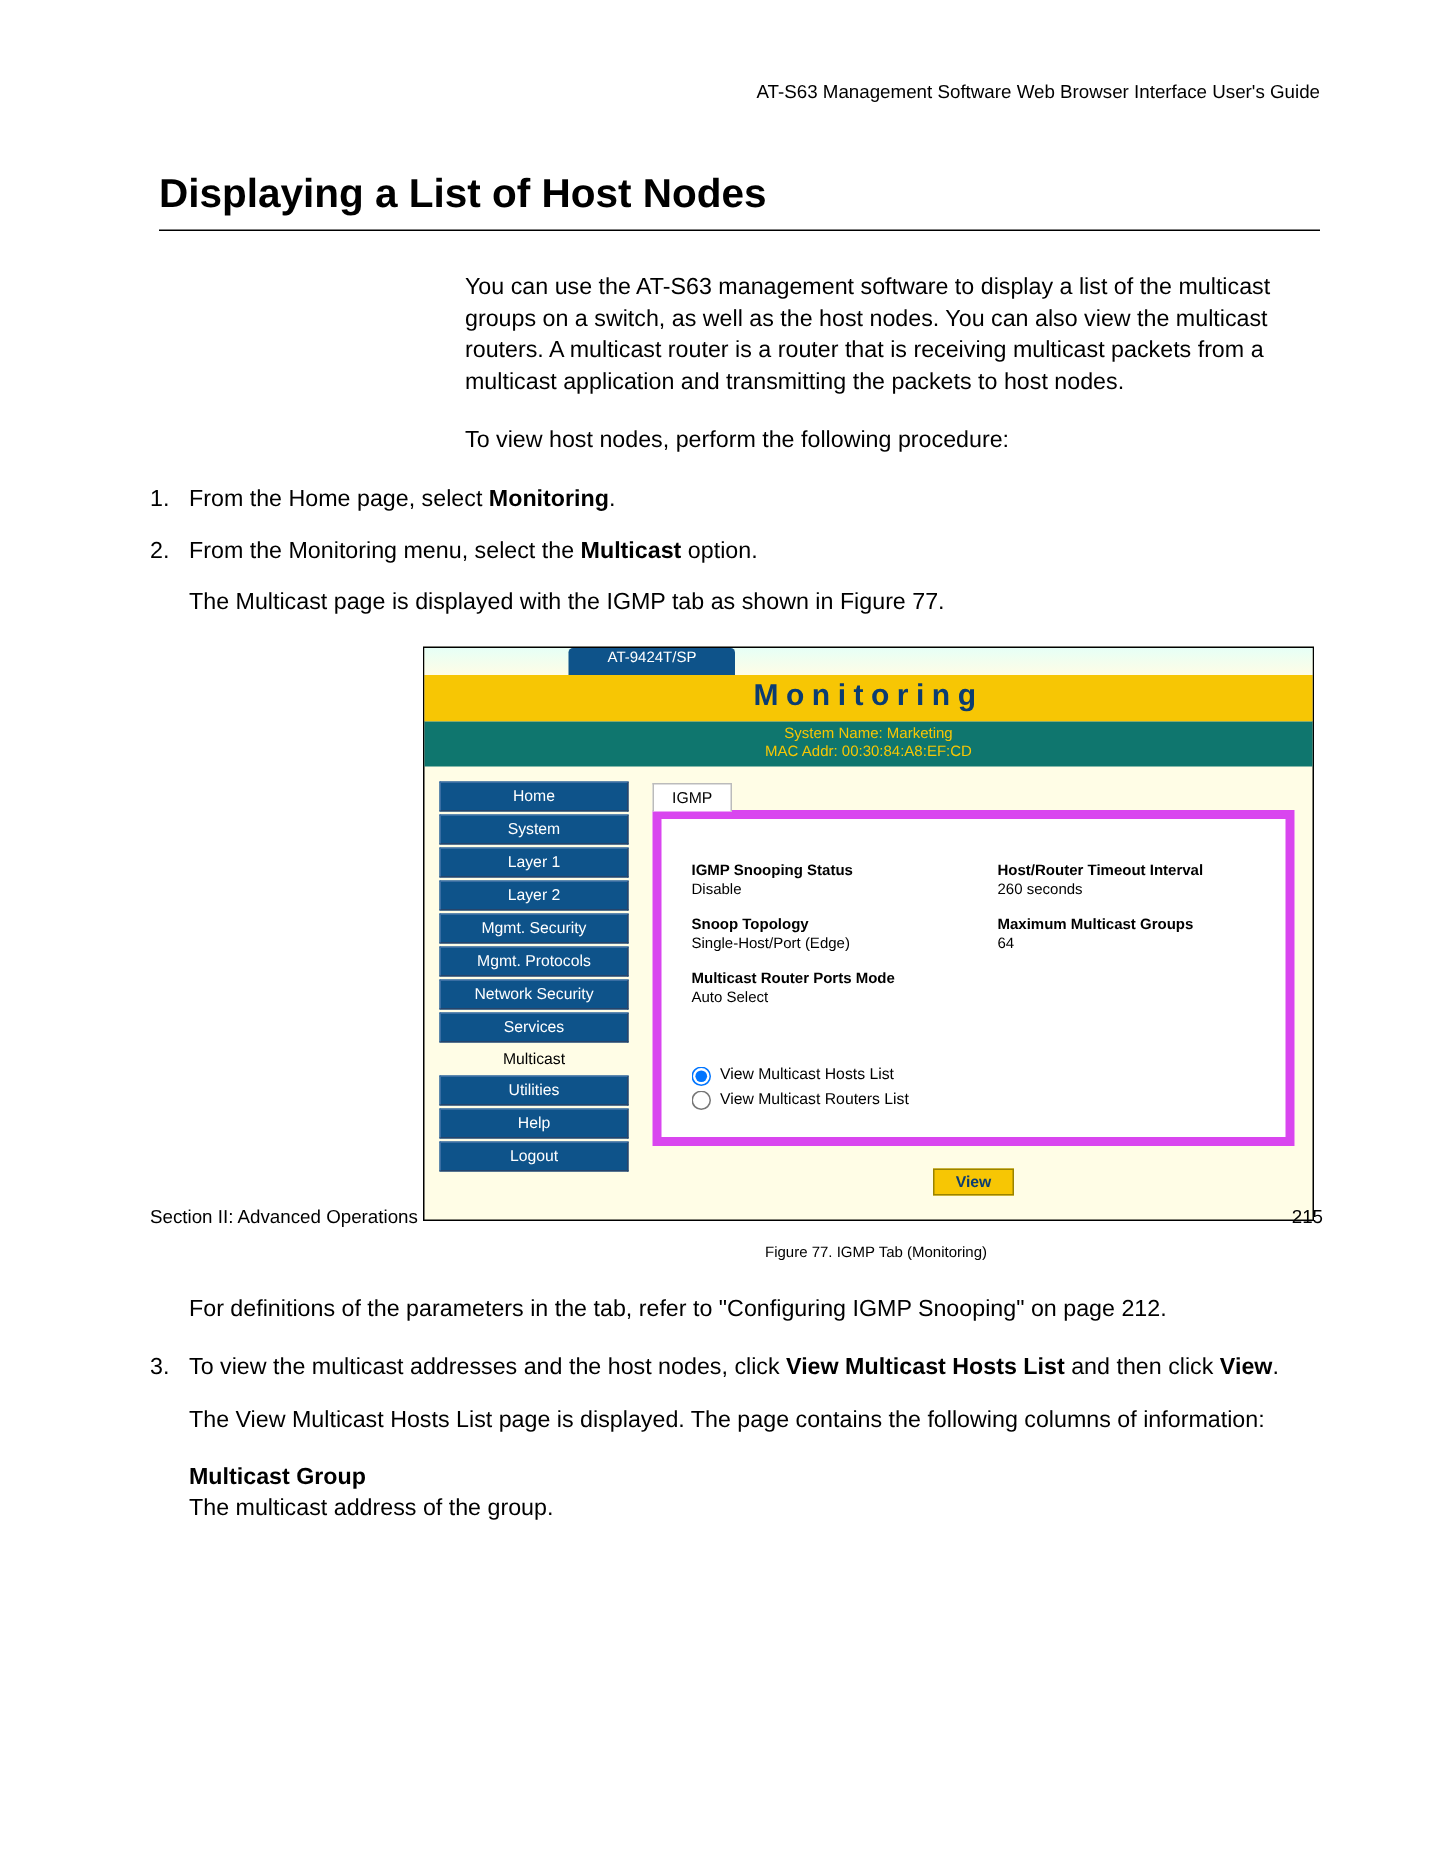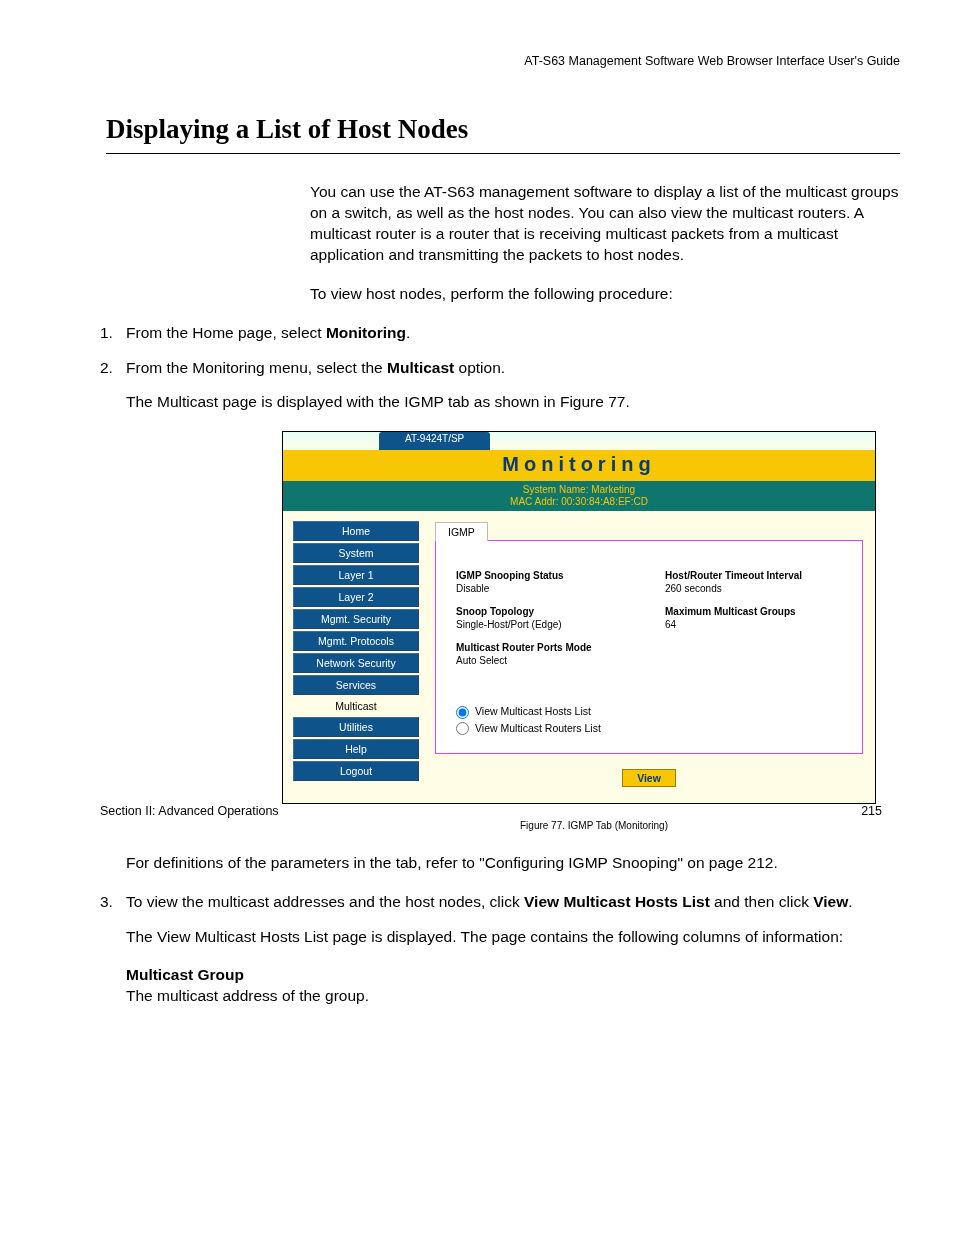--- a/index.html
+++ b/index.html
@@ -1,19 +1,19 @@
 <!DOCTYPE html>
 <html><head>
 <meta charset="utf-8">
 <style>
   * { box-sizing: border-box; margin: 0; padding: 0; }
   html, body { width: 954px; height: 1235px; background: #fff; font-family: Arial, Helvetica, sans-serif; color: #000; }
-  .page { position: relative; width: 954px; height: 886px; padding: 54px 48px 50px 100px; }
+  .page { position: relative; width: 954px; height: 886px; padding: 54px 68px 50px 100px; }
   .doc-header { text-align: right; font-size: 12.5px; margin-bottom: 46px; padding-right: 6px;}
-  h1 { font-family: Liberation Serif, serif; font-weight: bold; font-size: 27px; margin: 0 0 8px 6px; }
+  h1 { font-family: Liberation Sans, sans-serif; font-weight: bold; font-size: 27px; margin: 0 0 8px 6px; }
   .rule { border: none; border-top: 1.2px solid #000; margin: 0 6px 28px 6px; }
   .body { margin-left: 210px; margin-right: 6px; font-size: 15.5px; line-height: 1.35; margin-top: 28px; }
   .body p { margin-bottom: 18px; }
   .body-wide { margin-right: 6px; font-size: 15.5px; line-height: 1.35; }
   ol.steps { list-style: none; margin: 0 0 18px 0; padding: 0; }
   ol.steps > li { margin-bottom: 14px; }
   ol.steps > li .num { display: inline-block; width: 26px; }
   .step-sub { margin-left: 26px; margin-top: 14px; }
   .step-sub p { margin-bottom: 18px; }
   .fig-caption { text-align: center; font-size: 10px; margin: 16px 0 22px 182px; }
@@ -28,21 +28,21 @@
   .ss-titlebar { background: #f7c604; text-align: center; padding: 3px 0 5px; }
   .ss-titlebar span { font-family: Verdana, Arial, sans-serif; font-size: 20px; letter-spacing: 5px; color: #0b3c71; font-weight: 600;}
   .ss-sysbar { background: #0f766e; color: #f7c604; text-align: center; font-size: 10px; line-height: 1.15; padding: 3px 0 4px; }
   .ss-main { display: flex; padding: 10px 12px 16px 10px; gap: 16px; align-items: flex-start;}
   .nav { width: 126px; }
   .nav-btn { display: block; background: #0e538a; color: #fff; font-size: 10.5px; text-align: center; padding: 3px 2px; border: 1px solid #26446b; border-top-color:#3a6ea3; border-left-color:#3a6ea3; margin-bottom: 2px; }
   .nav-plain { display:block; font-size: 10.5px; color:#000; text-align:center; padding: 3px 2px; margin-bottom: 2px;}
   .content { flex: 1; }
   .tab-row { }
   .tab-label { display:inline-block; background:#fff; border:1px solid #bbb; border-bottom:none; padding:3px 12px; font-size:10.5px; position:relative; top:1px;}
-  .panel { background:#fff; border:1px solid #d946ef; padding: 28px 18px 14px 20px; font-size:10px; line-height:1.3;}
+  .panel { background:#fff; border:6px solid #d946ef; padding: 28px 18px 14px 20px; font-size:10px; line-height:1.3;}
   .panel .cols { display:flex; gap: 30px; }
   .panel .col { flex:1; }
   .panel b { font-weight: bold; }
   .panel .grp { margin-bottom: 10px; }
   .radio-block { margin-top: 28px; }
   .radio-row { display:flex; align-items:center; gap:6px; font-size:10.5px; margin-bottom:3px;}
   .radio-row input { margin:0; }
   .view-row { text-align:center; margin-top: 14px; }
   .view-btn { display:inline-block; background:#f7c604; color:#0b3c71; border:1px solid #9a8300; font-size:10.5px; padding: 2px 14px; font-weight:bold;}
 </style>

